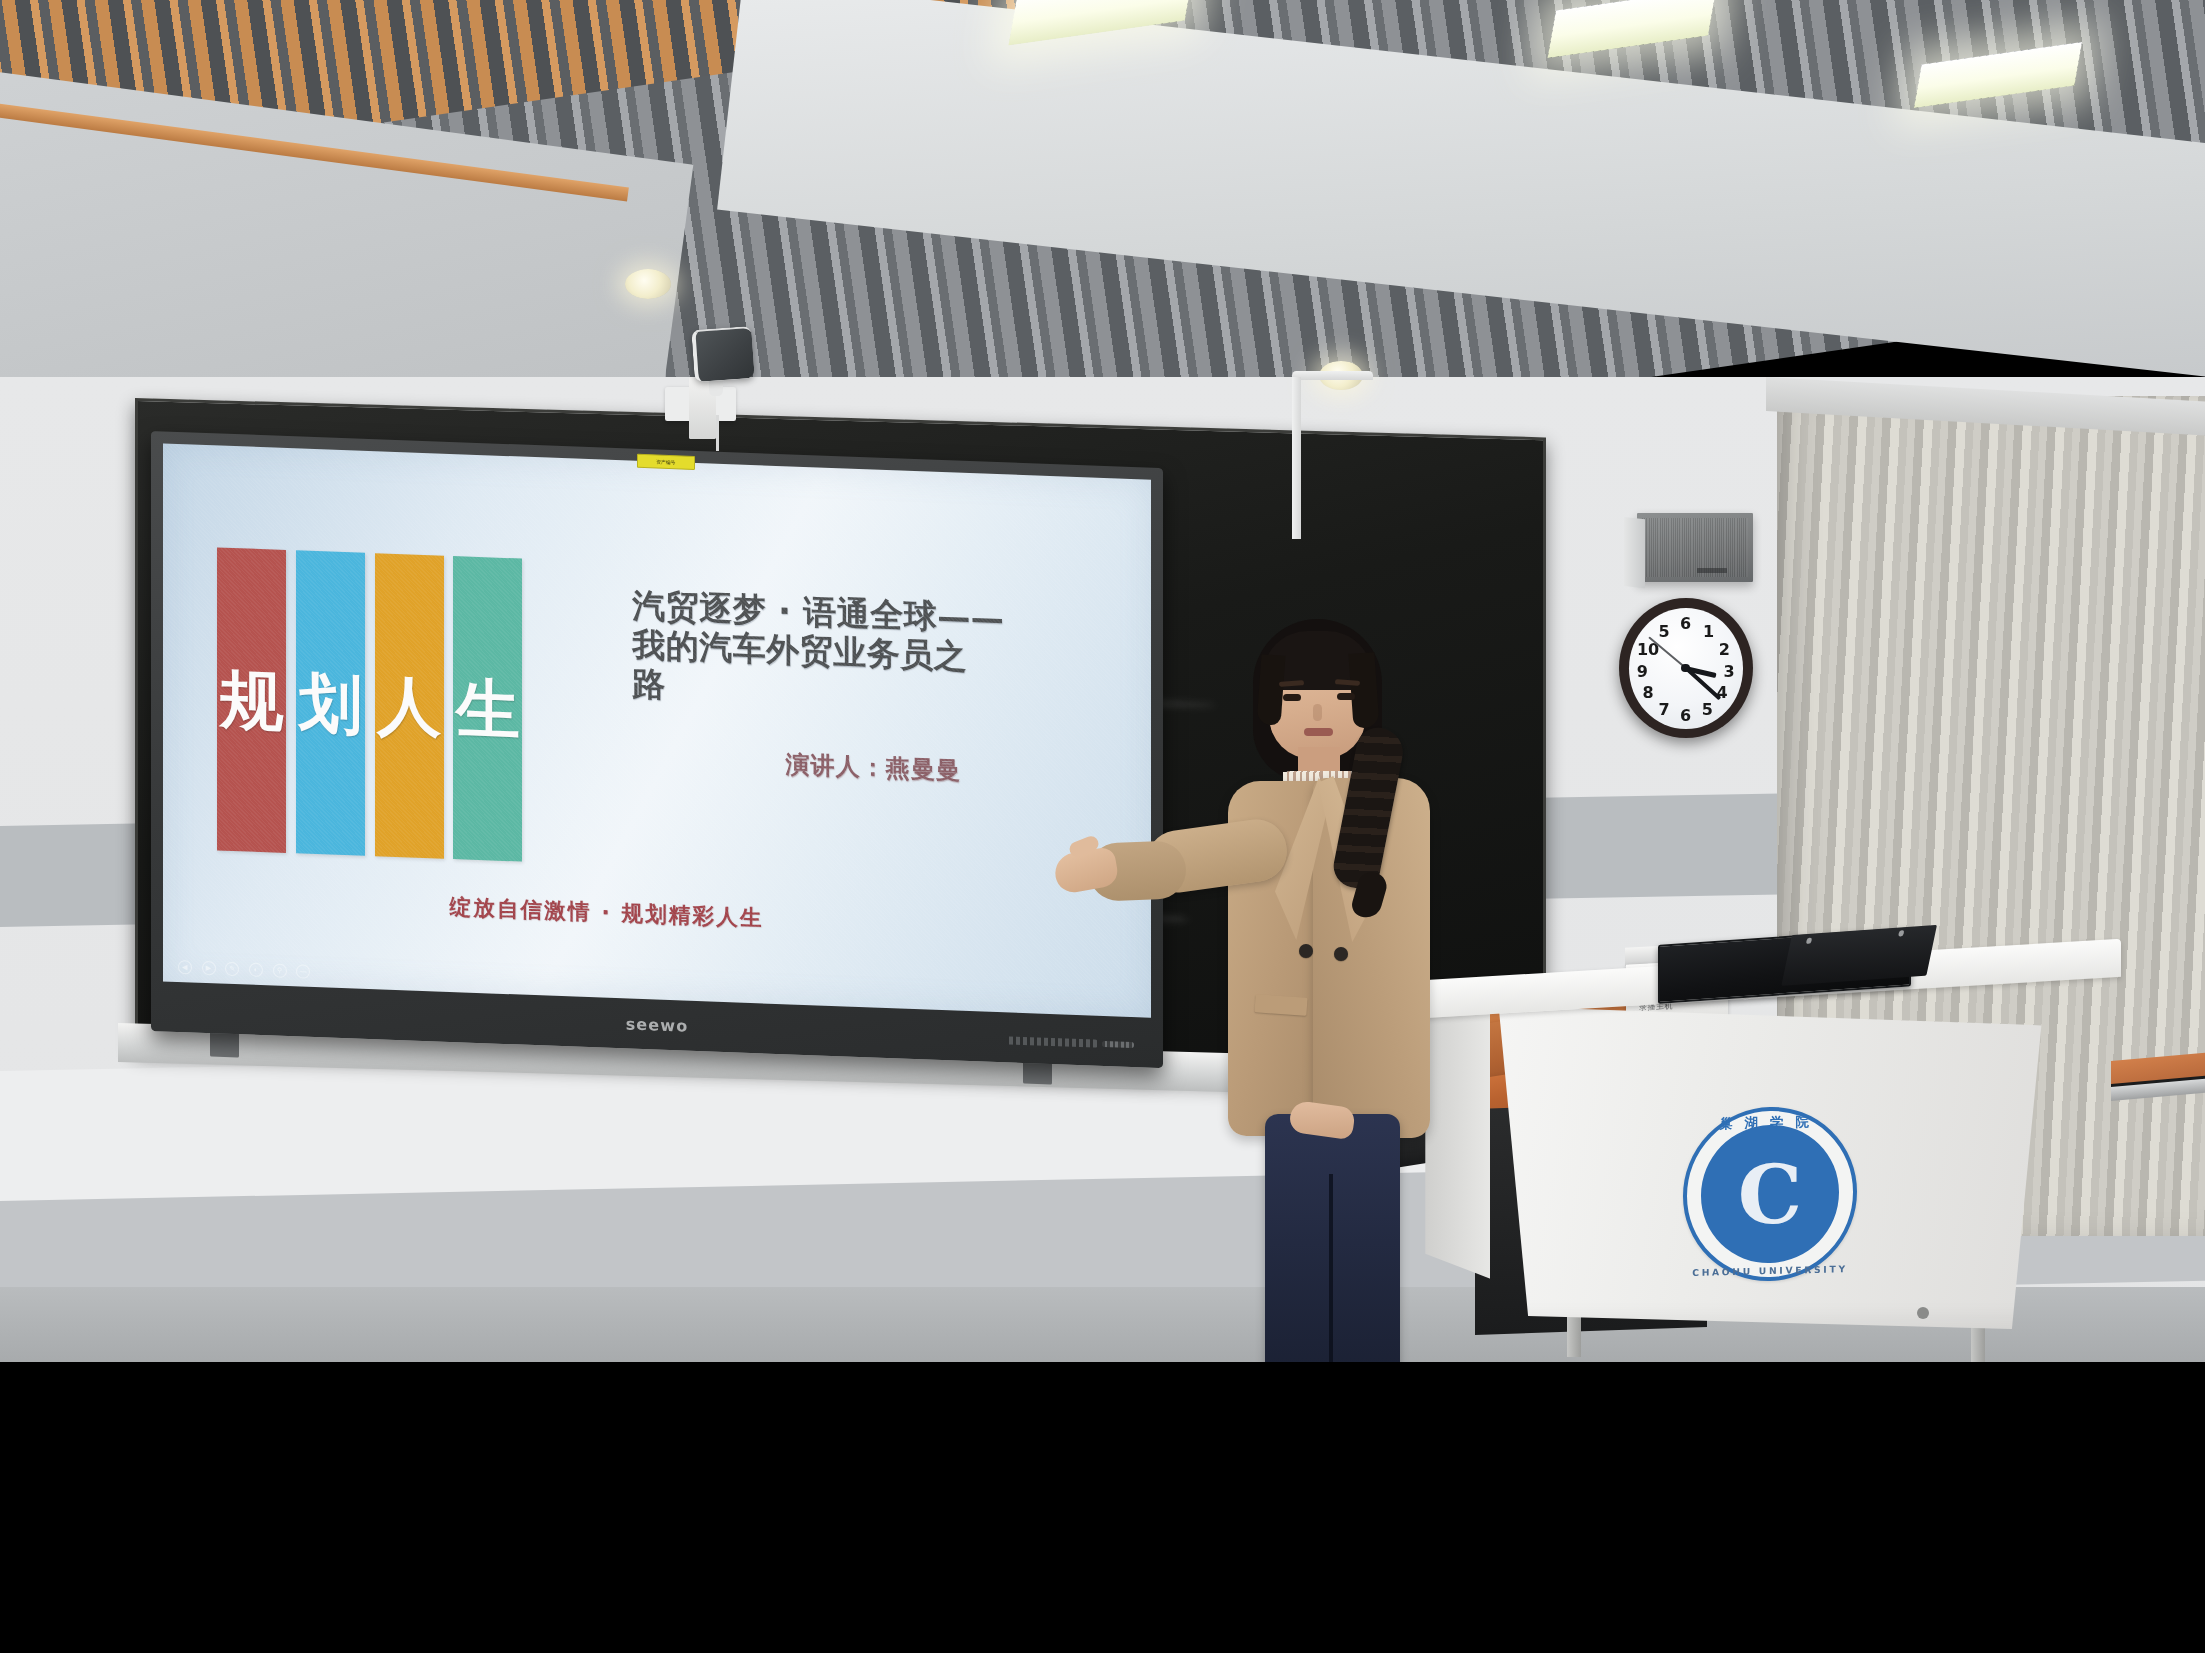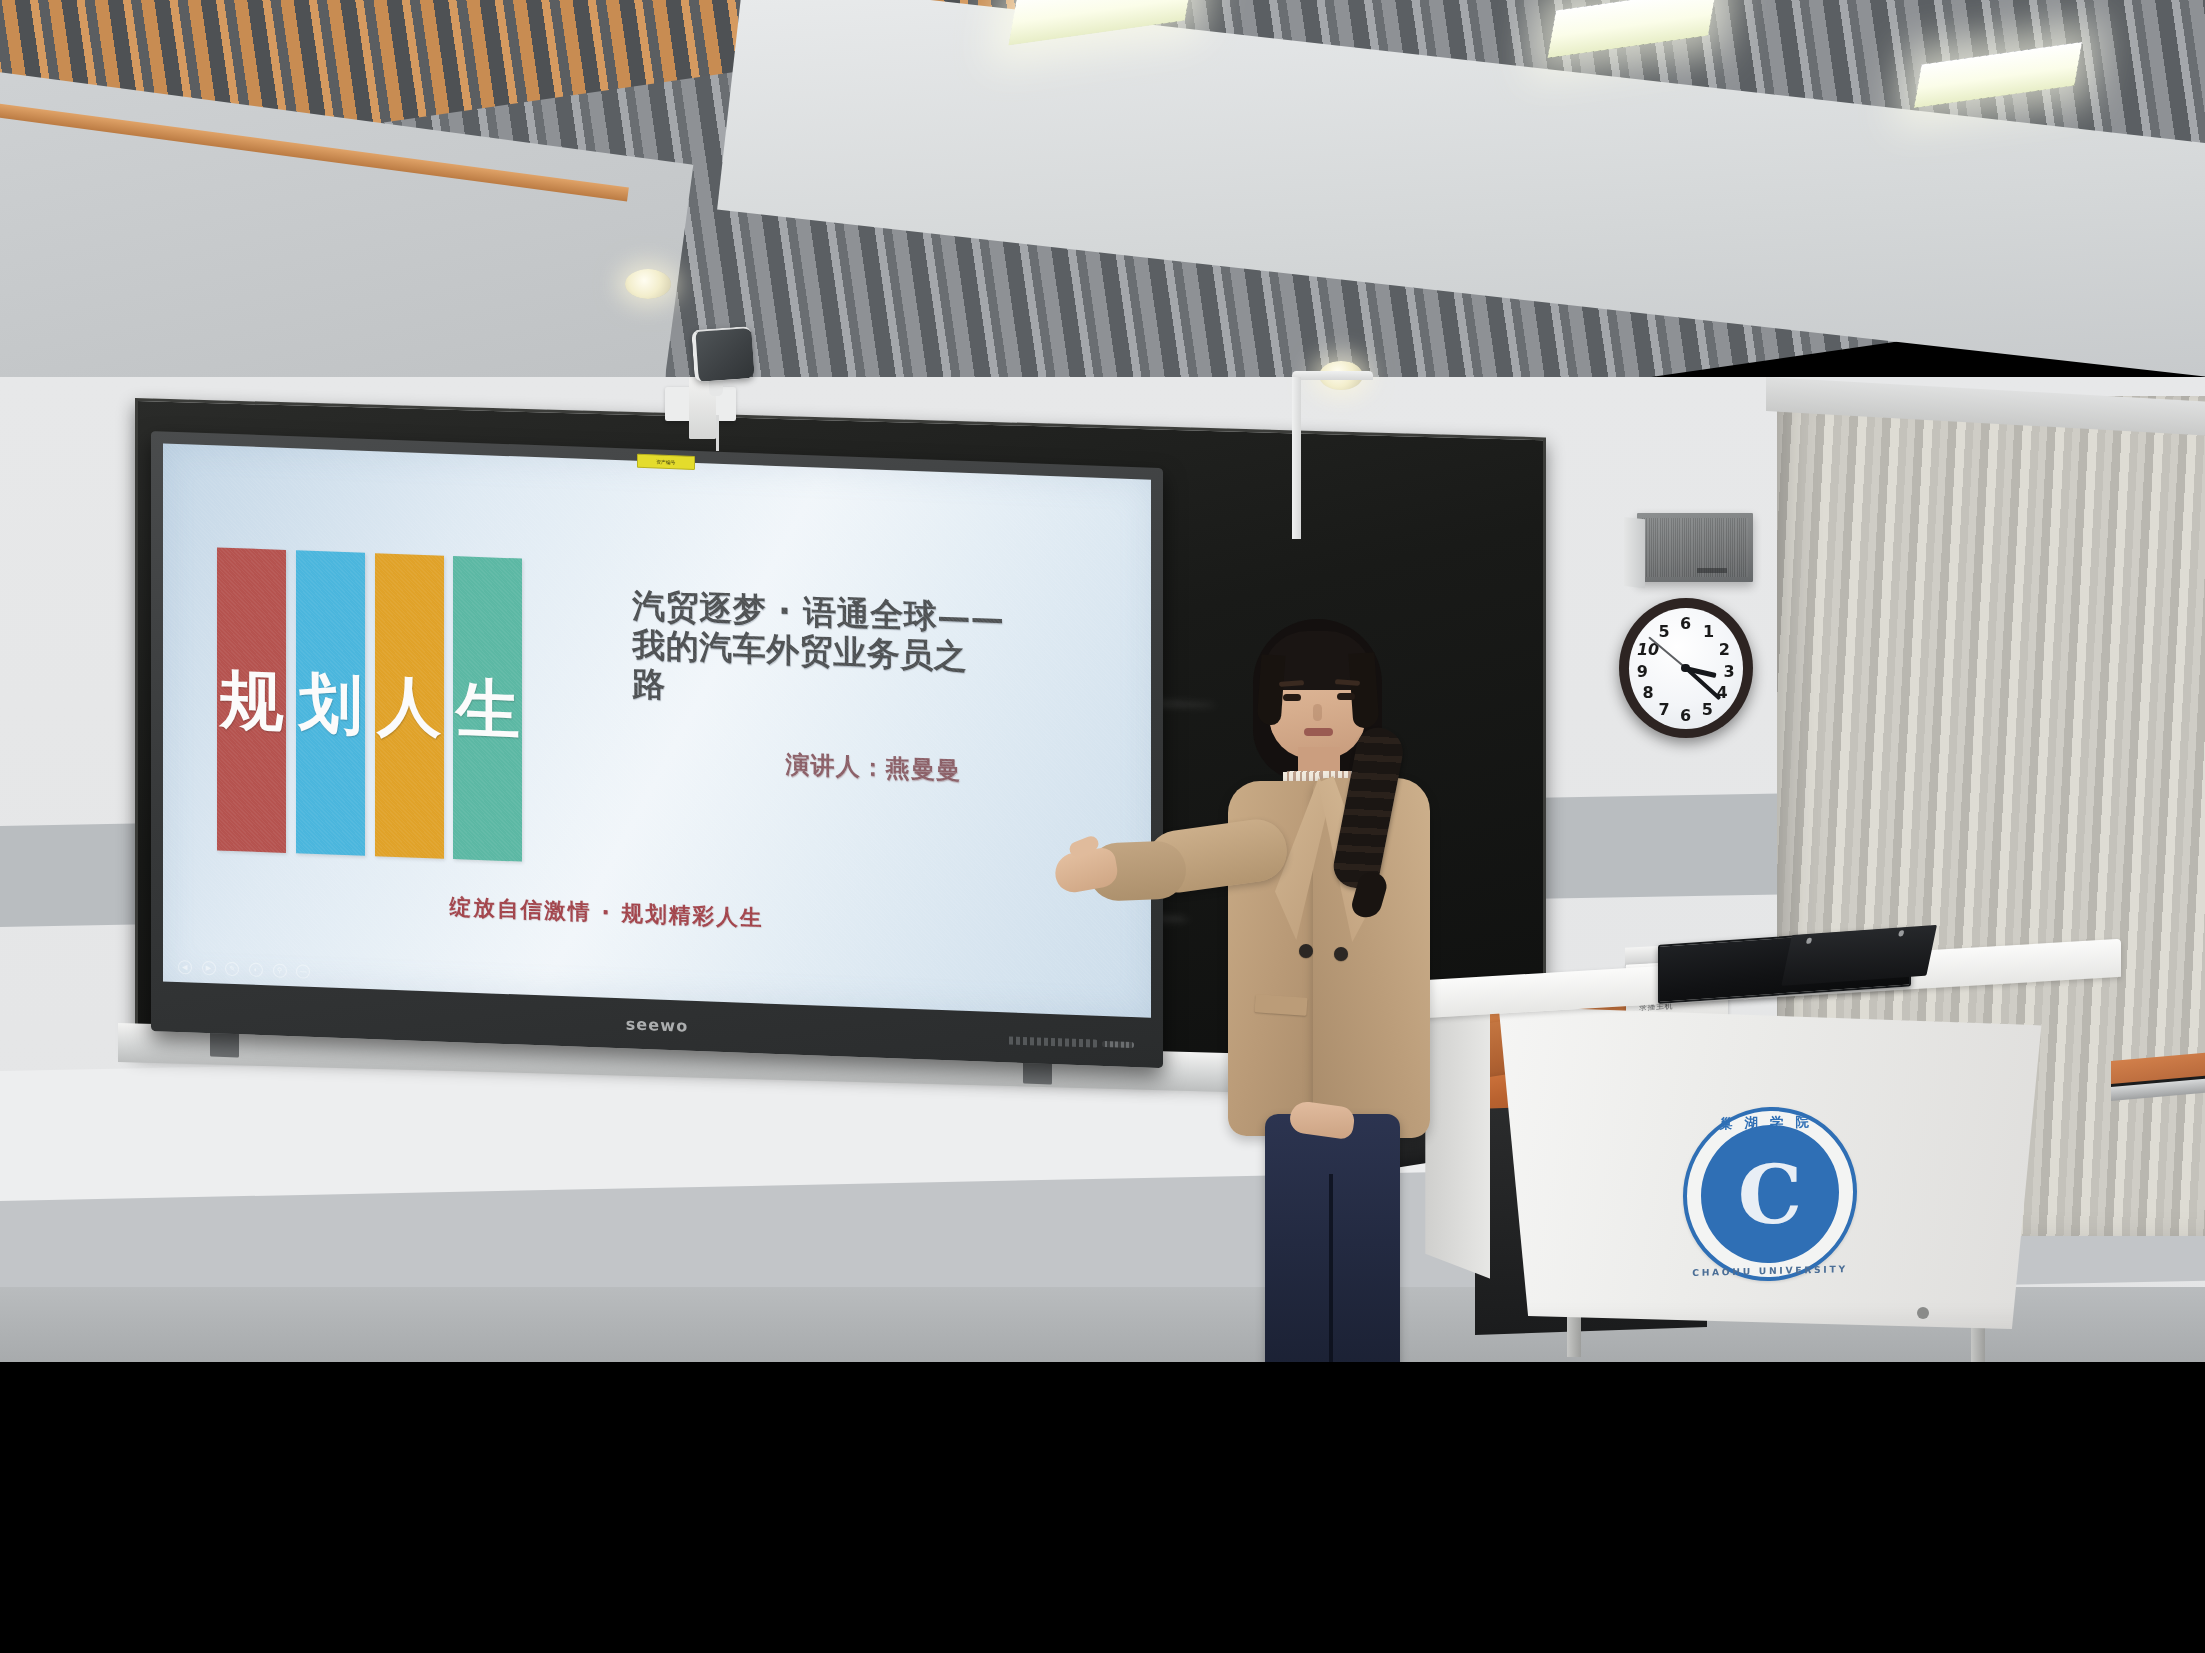--- a/index.html
+++ b/index.html
@@ -749,21 +749,21 @@
         <span class="cnum" style="left:50%; top:13%;">6</span>
         <span class="cnum" style="left:70%; top:19%;">1</span>
         <span class="cnum" style="left:84%; top:34%;">2</span>
         <span class="cnum" style="left:88%; top:52%;">3</span>
         <span class="cnum" style="left:82%; top:70%;">4</span>
         <span class="cnum" style="left:69%; top:84%;">5</span>
         <span class="cnum" style="left:50%; top:89%;">6</span>
         <span class="cnum" style="left:31%; top:84%;">7</span>
         <span class="cnum" style="left:17%; top:70%;">8</span>
         <span class="cnum" style="left:12%; top:52%;">9</span>
-        <span class="cnum" style="left:17%; top:34%;font-style:italic;">10</span>
+        <span class="cnum" style="left:17%; top:34%;">10</span>
         <span class="cnum" style="left:31%; top:19%;">5</span>
         <span class="clock-brand"></span>
         <div class="chand hour" id="hand-hour" style="transform: rotate(103deg);"></div>
         <div class="chand min" id="hand-min" style="transform: rotate(132deg);"></div>
         <div class="chand sec" id="hand-sec" style="transform: rotate(310deg);"></div>
         <div class="chand-cap"></div>
       </div>
     </div>
 
     <div class="desk-wrap">

